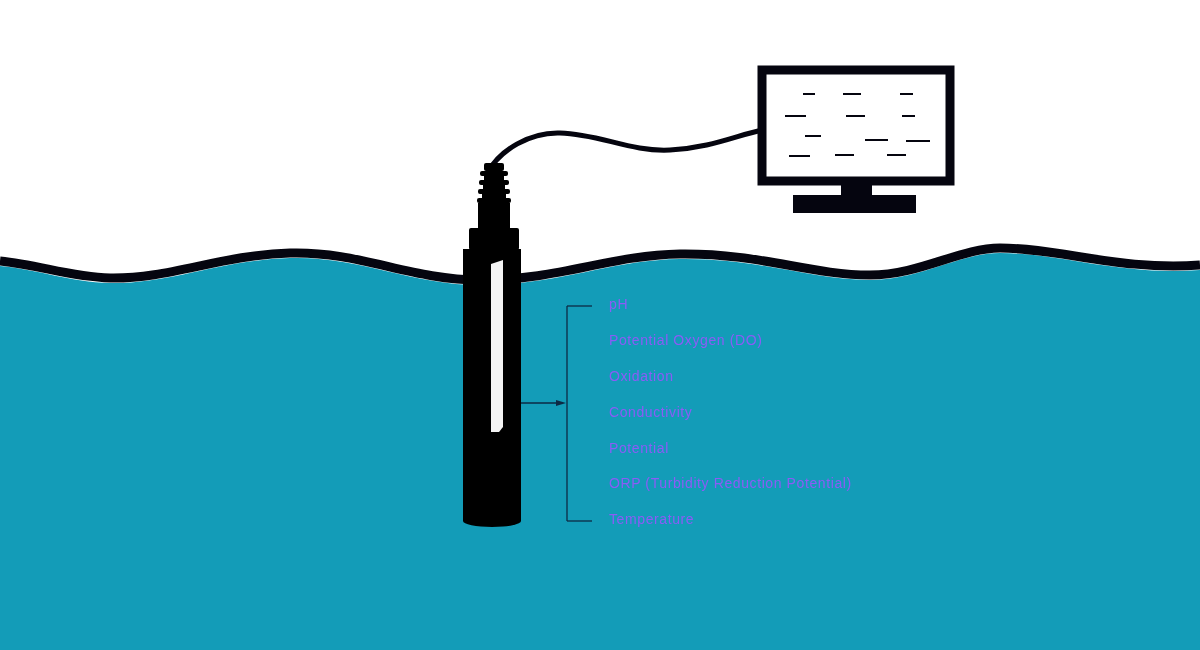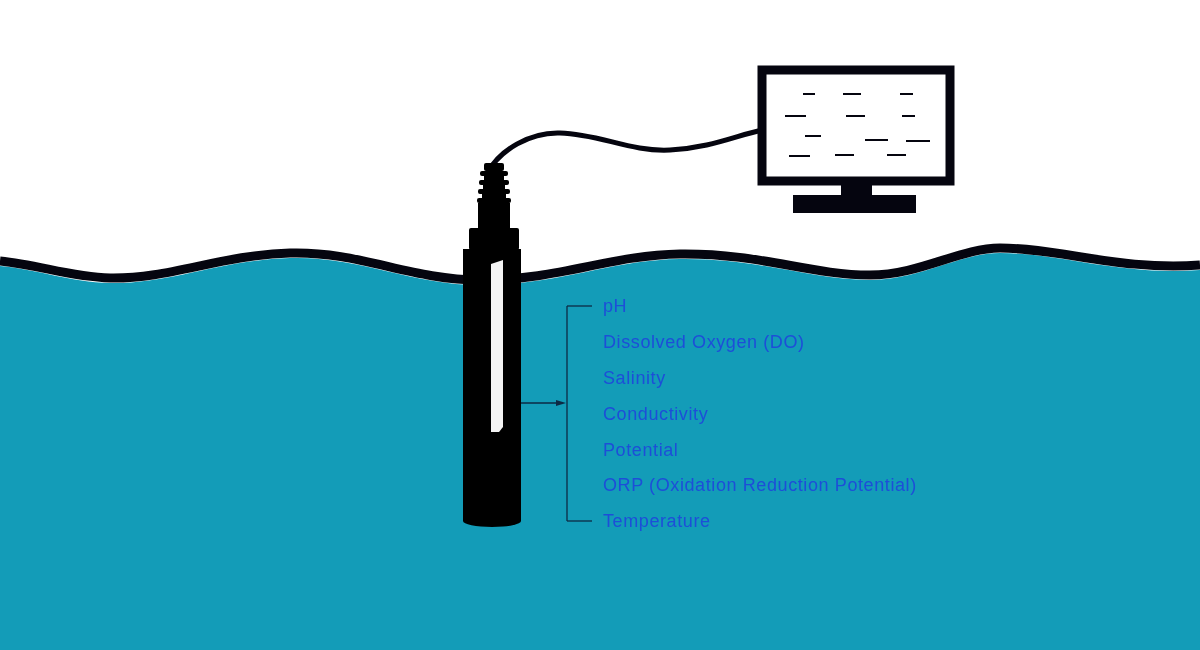--- a/index.html
+++ b/index.html
@@ -1,19 +1,19 @@
 <!DOCTYPE html>
 <html><head>
 <meta charset="utf-8">
 <style>
   html, body { margin: 0; padding: 0; }
   body { width: 1200px; height: 650px; overflow: hidden; background: #ffffff; position: relative; font-family: "Liberation Sans", sans-serif; }
   .scene { position: absolute; left: 0; top: 0; width: 1200px; height: 650px; }
   .labels { position: absolute; left: 603px; top: 294px; }
-  .label { position: absolute; left: 0; font-size: 18px; letter-spacing: 0.6px; white-space: nowrap; color: #1d4ed8; }
+  .label { position: absolute; left: 6px; font-size: 14px; letter-spacing: 0.6px; white-space: nowrap; color: #8b5cf6; }
 </style>
 </head>
 <body>
 
 <svg class="scene" width="1200" height="650" viewBox="0 0 1200 650" xmlns="http://www.w3.org/2000/svg">
 
   <path d="M0,266 C40,270 70,282 110,283 C170,284 220,260 290,258 C360,256 410,285 480,285 C560,285 610,260 680,259 C760,258 810,280 870,280 C920,280 960,253 1000,253 C1060,253 1120,276 1200,270 L1200,650 L0,650 Z" fill="#139cb8"></path>
 
   <path d="M0,261 C40,265 70,277 110,278 C170,279 220,255 290,253 C360,251 410,280 480,280 C560,280 610,255 680,254 C760,253 810,275 870,275 C920,275 960,248 1000,248 C1060,248 1120,271 1200,265" fill="none" stroke="#05050f" stroke-width="9"></path>
 
@@ -63,19 +63,19 @@
       <line x1="906" y1="141" x2="930" y2="141"></line>
       <line x1="789" y1="156" x2="810" y2="156"></line>
       <line x1="835" y1="155" x2="854" y2="155"></line>
       <line x1="887" y1="155" x2="906" y2="155"></line>
     </g>
   </g>
 </svg>
 
 <div class="labels">
   <div class="label" style="top:2px">pH</div>
-  <div class="label" style="top:38px">Dissolved Oxygen (DO)</div>
-  <div class="label" style="top:74px">Salinity</div>
+  <div class="label" style="top:38px">Potential Oxygen (DO)</div>
+  <div class="label" style="top:74px">Oxidation</div>
   <div class="label" style="top:110px">Conductivity</div>
   <div class="label" style="top:146px">Potential</div>
-  <div class="label" style="top:181px">ORP (Oxidation Reduction Potential)</div>
+  <div class="label" style="top:181px">ORP (Turbidity Reduction Potential)</div>
   <div class="label" style="top:217px">Temperature</div>
 </div>
 
 </body></html>

